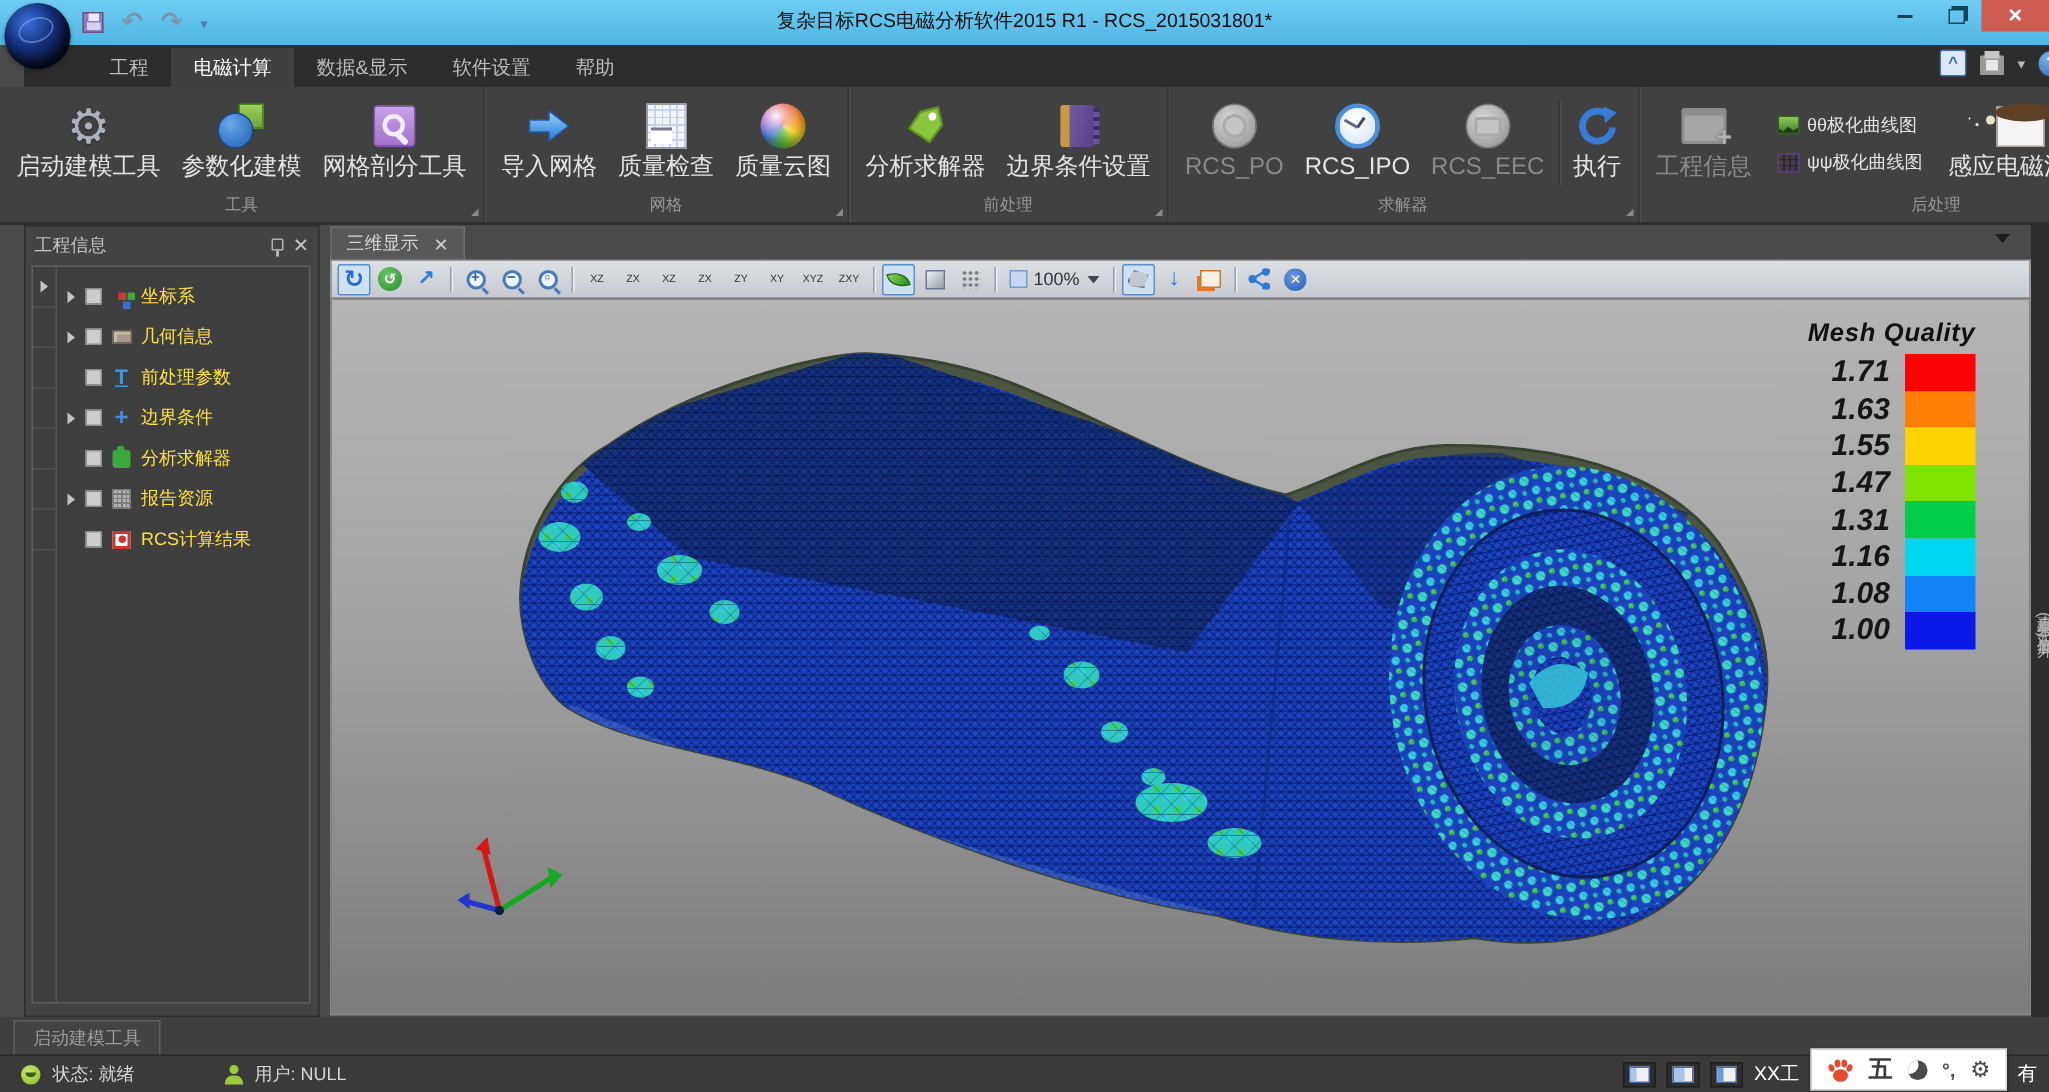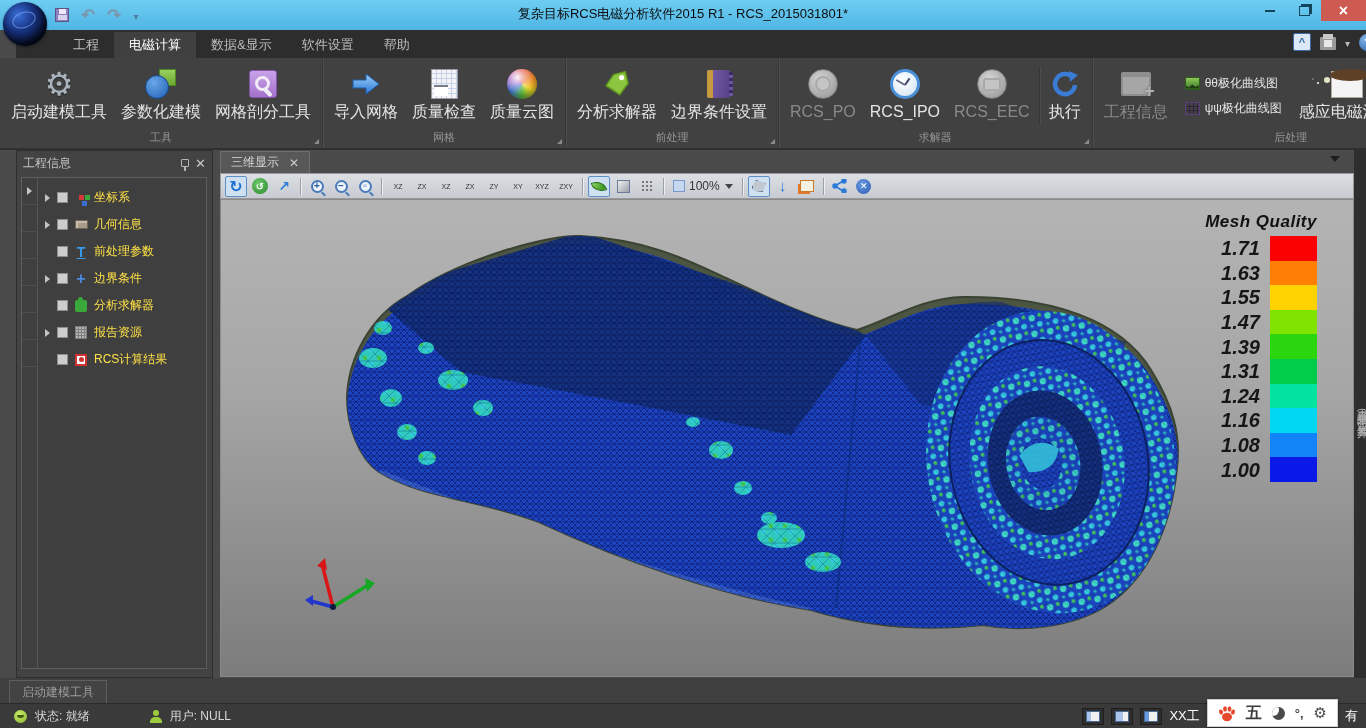--- a/index.html
+++ b/index.html
@@ -697,30 +697,22 @@
             </div>
           <div class="lg-row">
               <span class="lg-val">1.55</span>
               <span class="lg-band" style="background: rgb(255, 210, 1);"></span>
             </div>
           <div class="lg-row">
               <span class="lg-val">1.47</span>
               <span class="lg-band" style="background: rgb(127, 228, 2);"></span>
             </div>
           <div class="lg-row">
-              <span class="lg-val">1.39</span>
-              <span class="lg-band" style="background: rgb(43, 214, 14);"></span>
-            </div>
-          <div class="lg-row">
               <span class="lg-val">1.31</span>
               <span class="lg-band" style="background: rgb(2, 205, 73);"></span>
-            </div>
-          <div class="lg-row">
-              <span class="lg-val">1.24</span>
-              <span class="lg-band" style="background: rgb(2, 227, 160);"></span>
             </div>
           <div class="lg-row">
               <span class="lg-val">1.16</span>
               <span class="lg-band" style="background: rgb(1, 215, 240);"></span>
             </div>
           <div class="lg-row">
               <span class="lg-val">1.08</span>
               <span class="lg-band" style="background: rgb(18, 132, 247);"></span>
             </div>
           <div class="lg-row">

